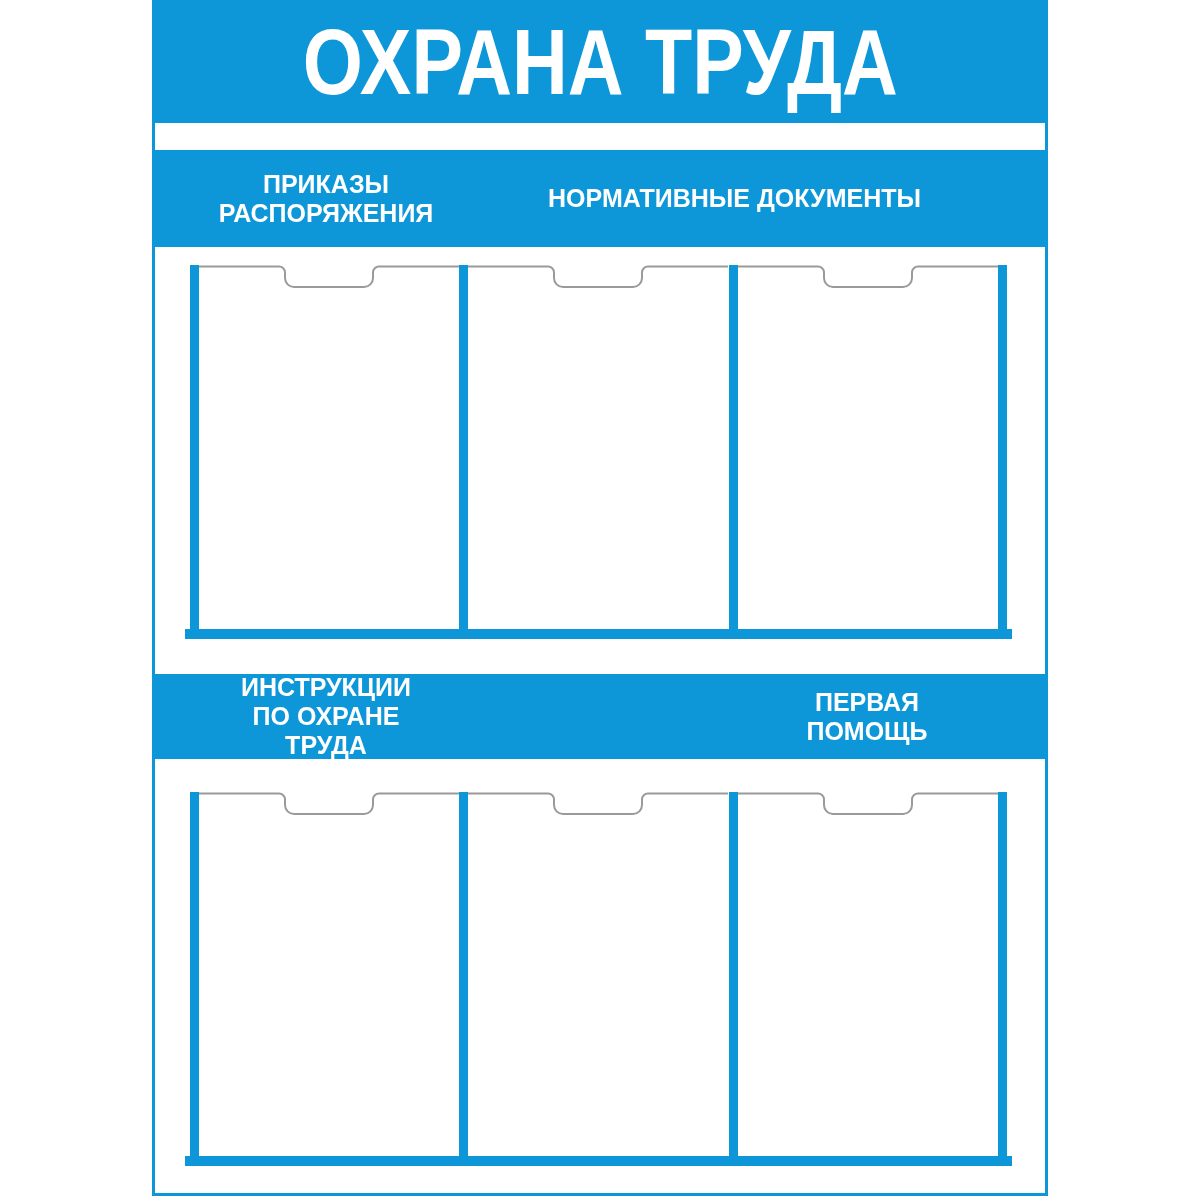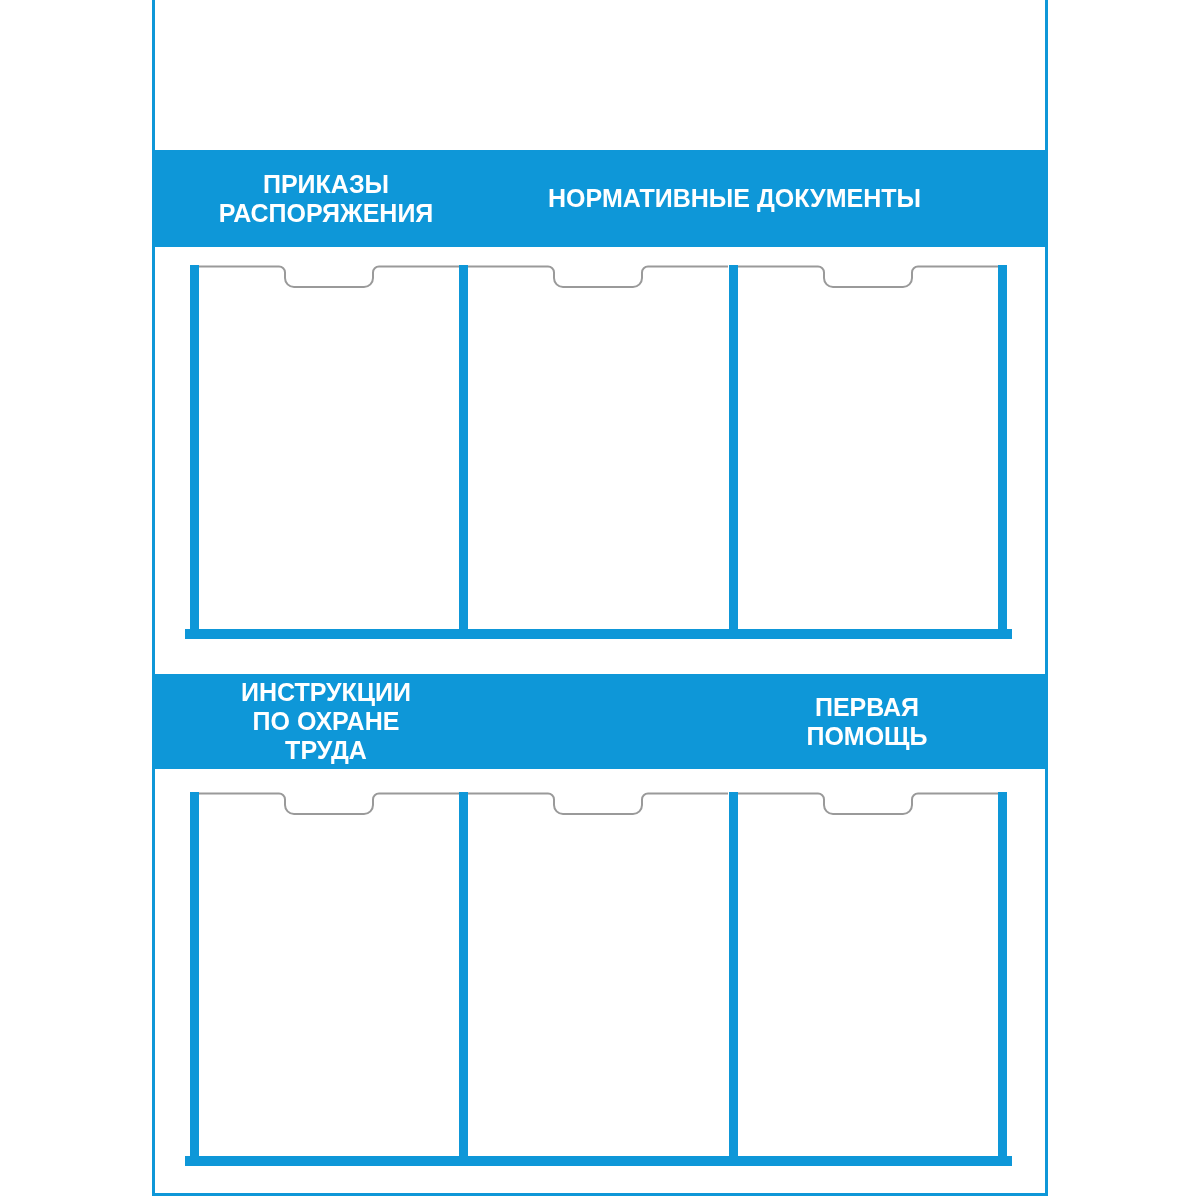--- a/index.html
+++ b/index.html
@@ -24,21 +24,21 @@
   .band{
     position:absolute;left:0;width:890px;background:var(--accent);
   }
   .band-header{top:0;height:123px;display:flex;align-items:center;justify-content:center;}
   .board-title{
     display:inline-block;color:var(--label-text);font-weight:bold;
     font-size:92px;line-height:1;letter-spacing:0px;
     transform:scaleX(0.84);transform-origin:center;white-space:nowrap;
   }
   .band-row1{top:150px;height:97px;}
-  .band-row2{top:674px;height:95px;}
+  .band-row2{top:674px;height:85px;}
   .band-label{
     position:absolute;top:0;height:100%;
     display:flex;align-items:center;justify-content:center;
     text-align:center;color:var(--label-text);
     font-weight:bold;font-size:25px;line-height:29px;
     white-space:pre-line;
   }
   .lbl-r1c1{left:35px;width:272px;}
   .lbl-r1c2{left:307px;width:545px;}
   .lbl-r2c1{left:35px;width:272px;}
@@ -72,20 +72,23 @@
   .parea1{left:9px;}
   .parea2{left:278px;}
   .parea3{left:548px;}
 </style>
 </head>
 <body>
 
 <div class="stage">
   <div class="board">
 
+    <div class="band band-header">
+      <span class="board-title">ОХРАНА ТРУДА</span>
+    </div>
 
     <div class="band band-row1">
       <div class="band-label lbl-r1c1">ПРИКАЗЫ
 РАСПОРЯЖЕНИЯ</div>
       <div class="band-label lbl-r1c2">НОРМАТИВНЫЕ ДОКУМЕНТЫ</div>
     </div>
 
     <div class="pocket-row pocket-row1">
       <div class="pbar pbar1"></div>
       <div class="pbar pbar2"></div>

